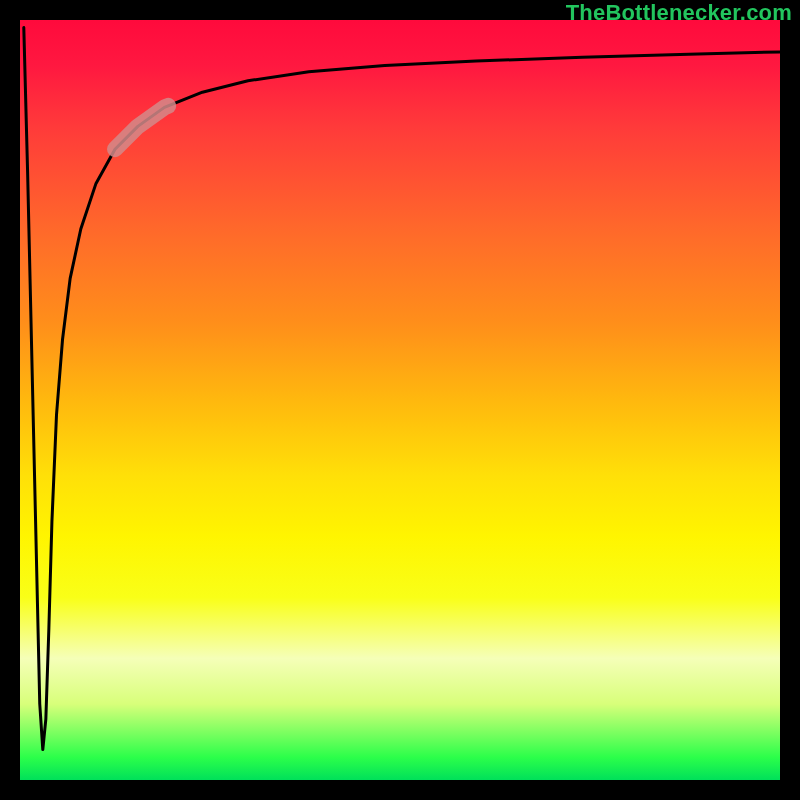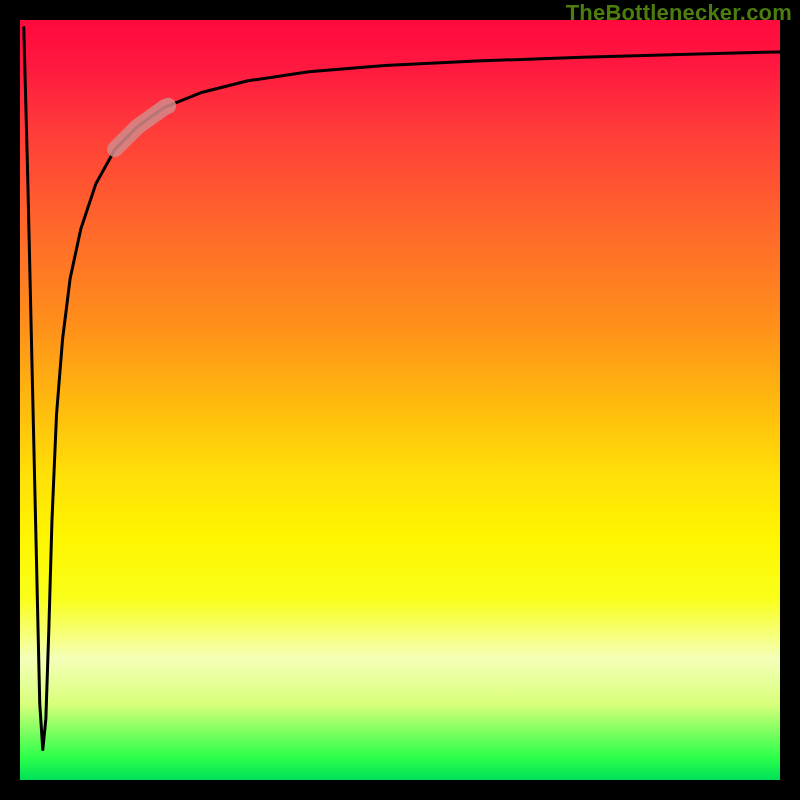--- a/index.html
+++ b/index.html
@@ -52,21 +52,21 @@
     width: 760px;
     height: 760px;
     pointer-events: none;
   }
   .watermark {
     position: absolute;
     top: 0px;
     right: 8px;
     font-size: 22px;
     font-weight: 600;
-    color: #4d7c0f;
+    color: #22c55e;
     letter-spacing: 0.2px;
     user-select: none;
   }
 </style>
 </head>
 <body>
 
 <div class="stage">
   <div class="frame-border"></div>
   <div class="plot-area"></div>

